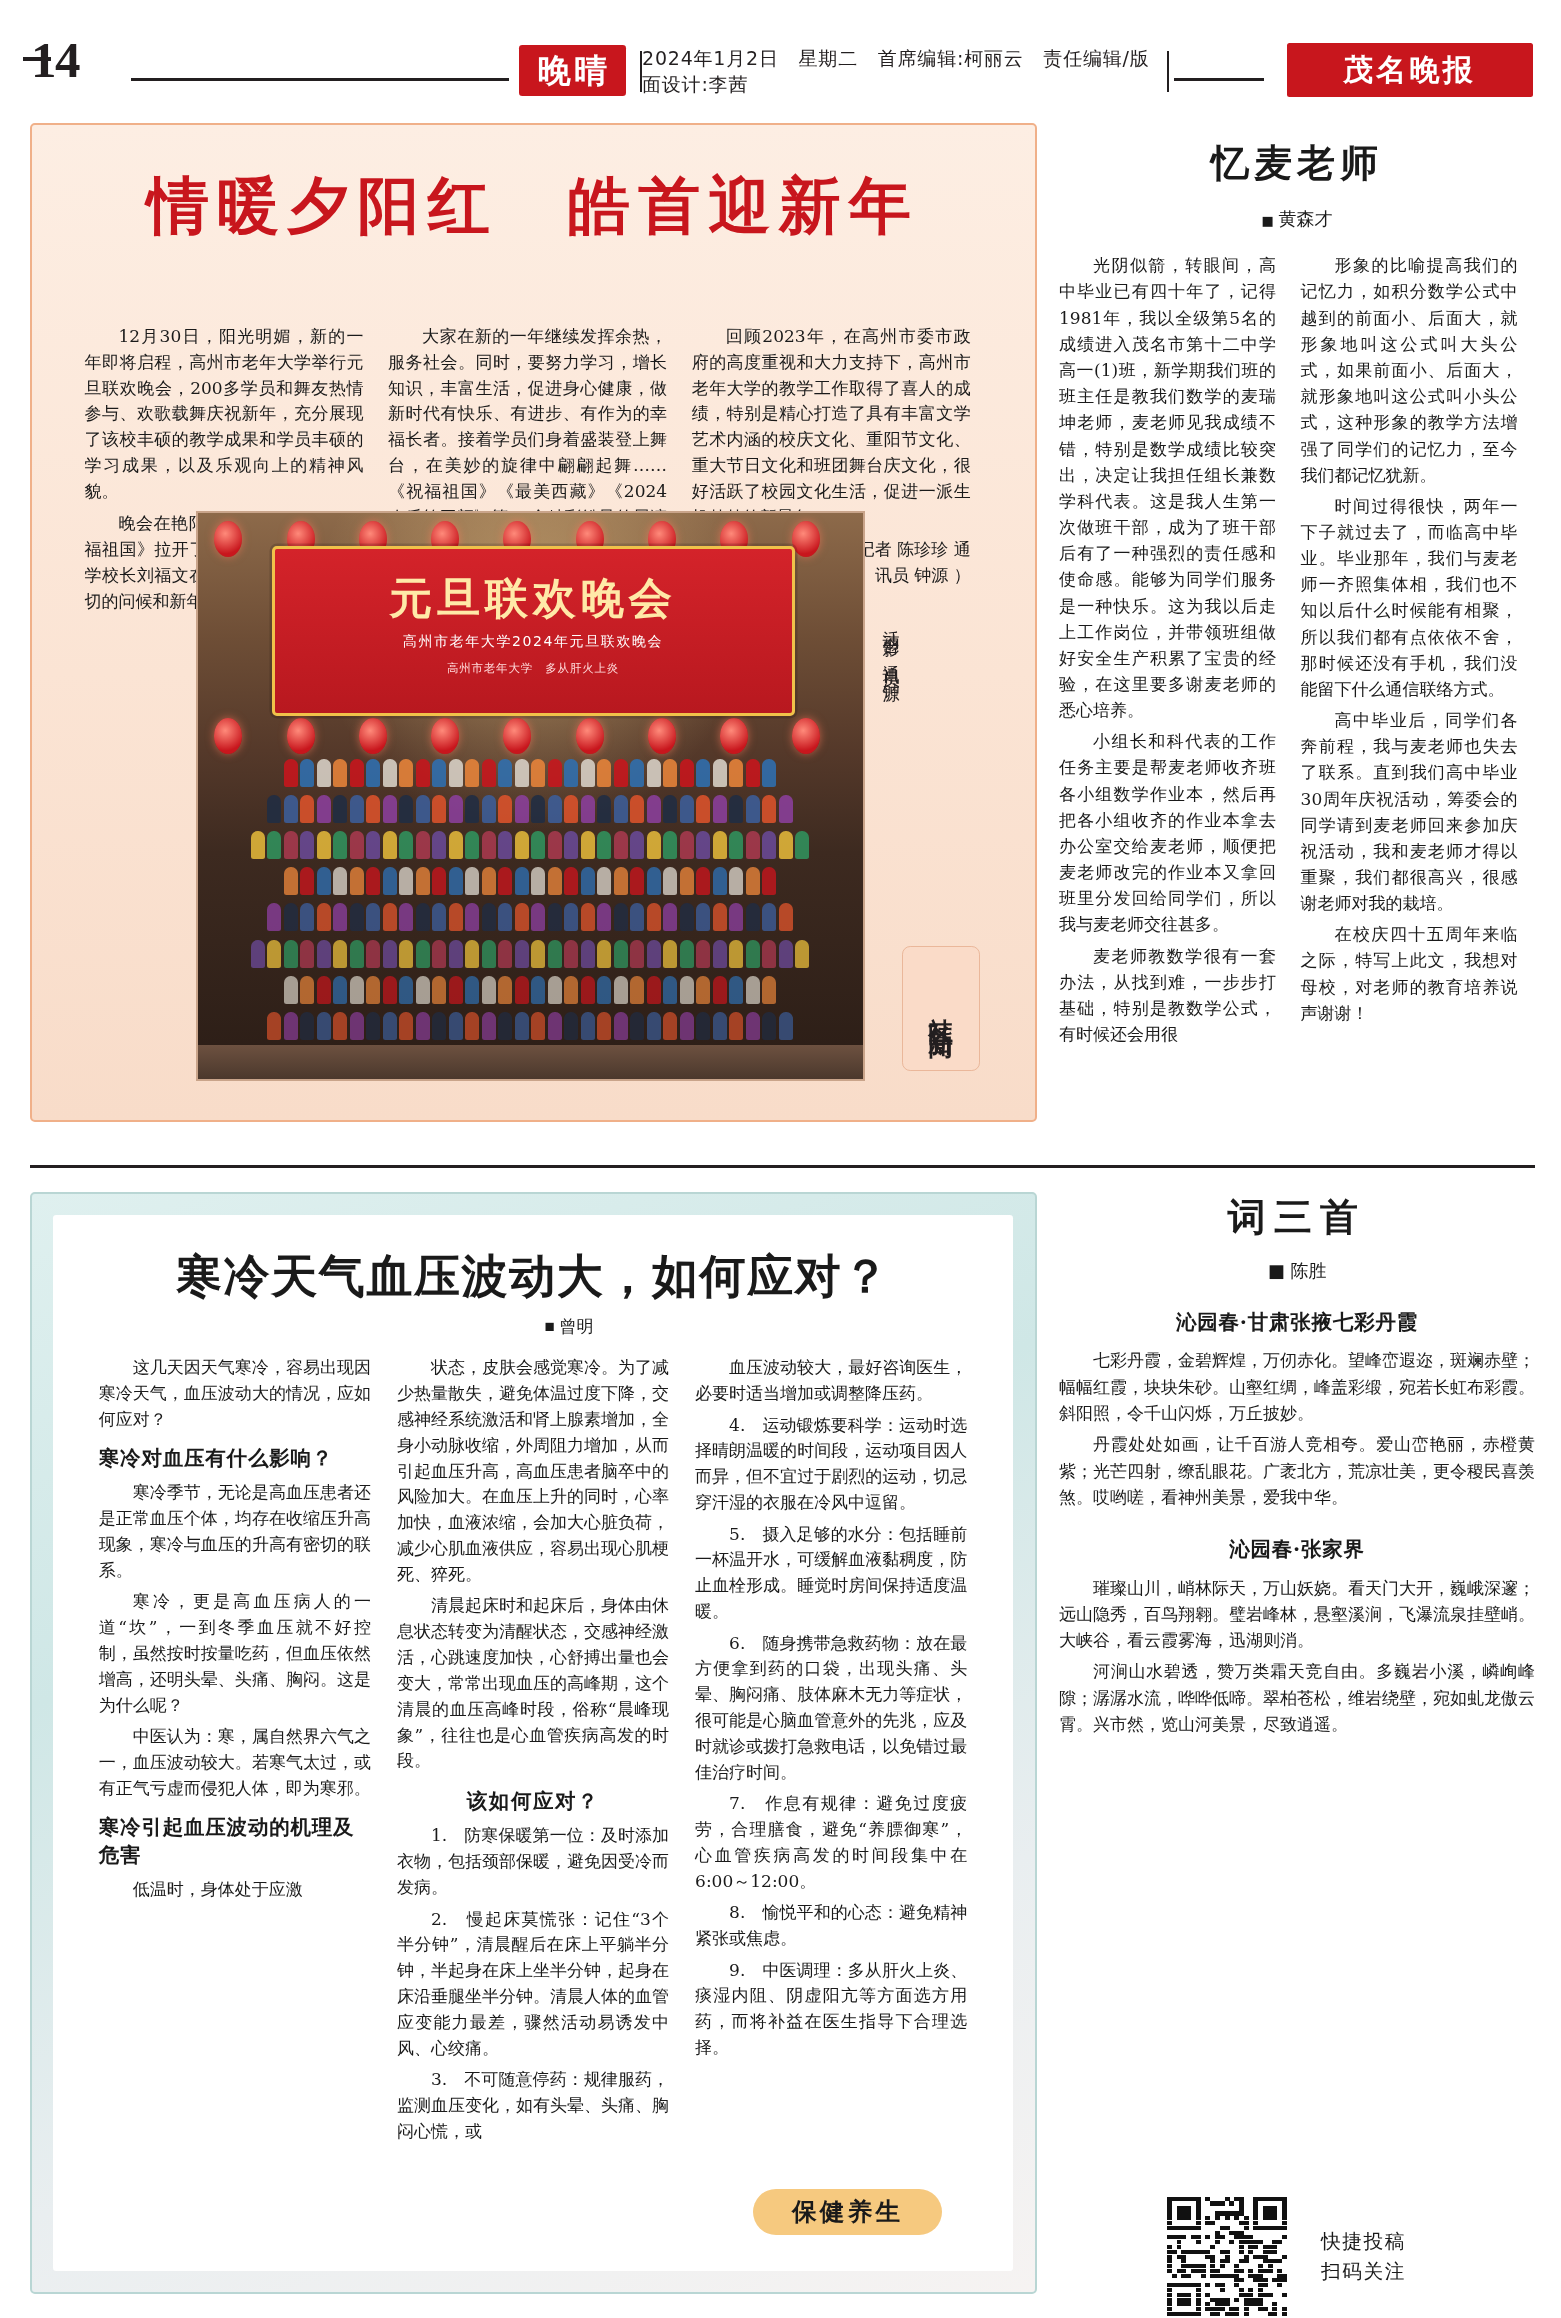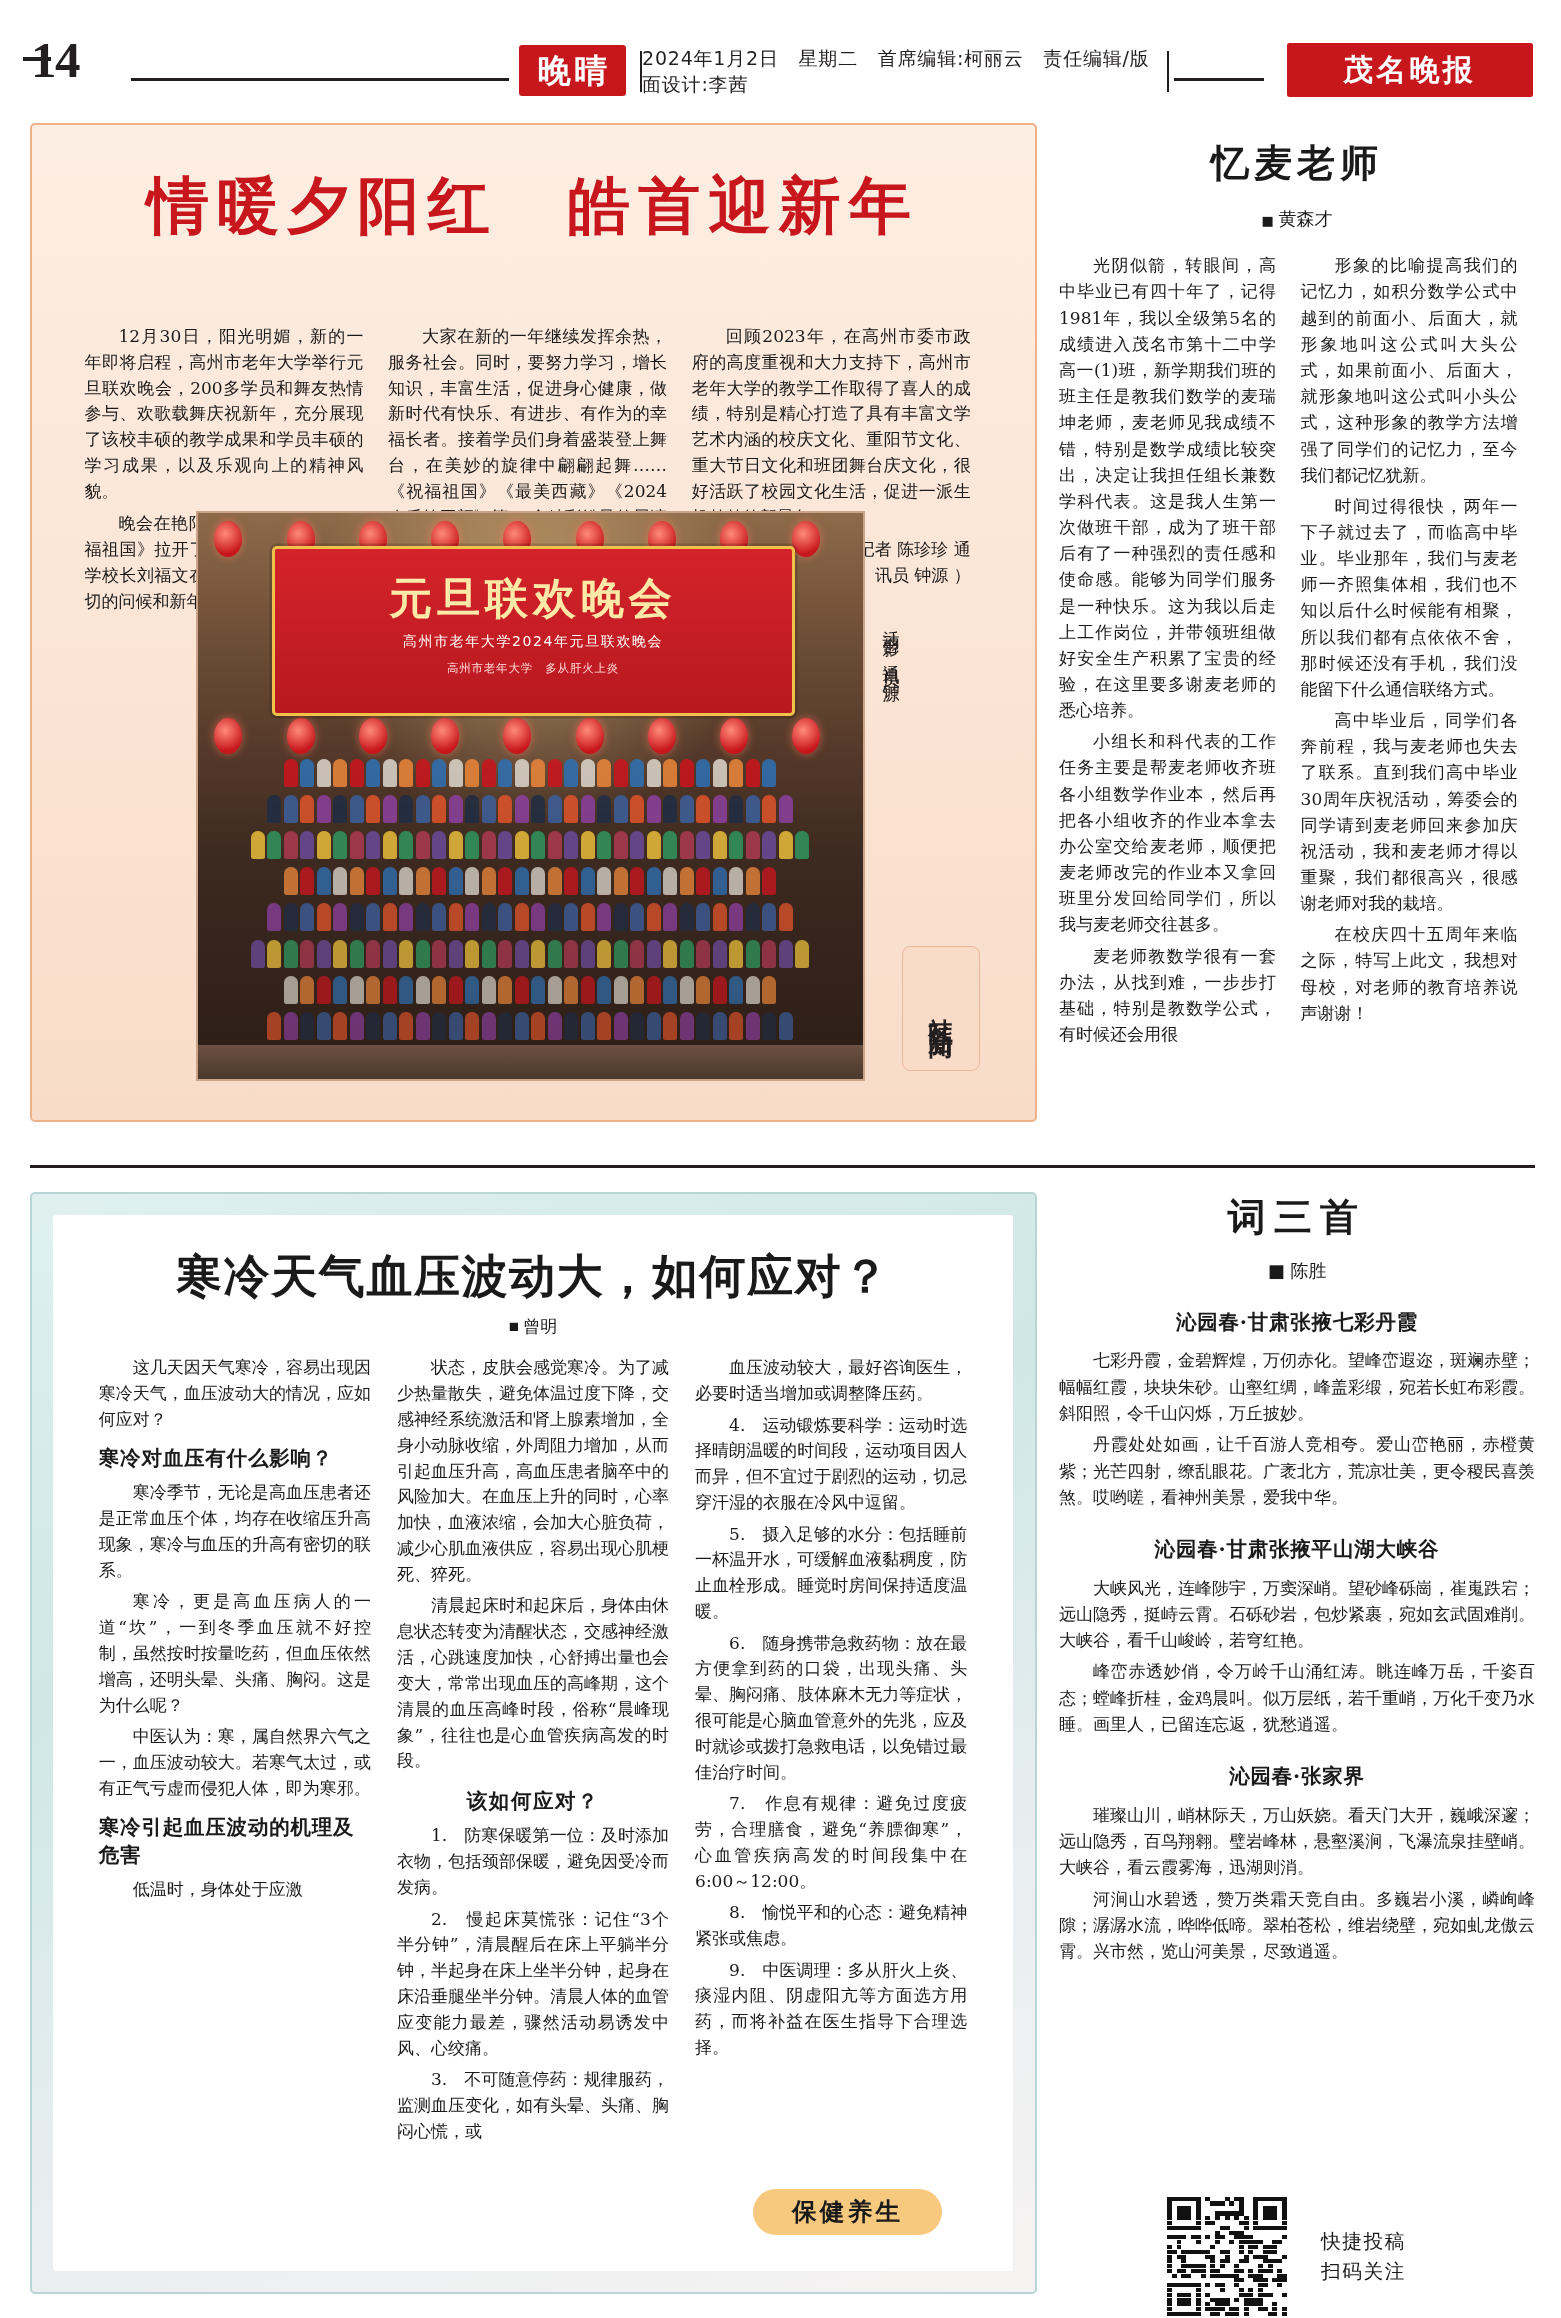--- a/index.html
+++ b/index.html
@@ -203,21 +203,21 @@
     position:absolute; left:21.3px; top:21.3px; right:21.3px; bottom:21.3px;
     background:#ffffff; border-radius:3.3px;
   }
   .h-title {
     position:absolute; left:0; top:31px; width:100%; text-align:center;
     font-family:"DejaVu Serif", serif;
     font-size:46px; font-weight:bold; color:#1a1a1a; letter-spacing:1.6px;
   }
   .h-author {
     position:absolute; left:0; top:100px; width:100%; text-align:center;
-    font-size:17px; color:#1a1a1a; font-family:Liberation Serif, serif;
+    font-size:17px; color:#1a1a1a; font-family:Liberation Sans, sans-serif;padding-left:36px;
   }
   .h-cols {
     position:absolute; left:46px; top:140px; right:46px; bottom:19.7px;
     display:flex; gap:26px;
   }
   .h-col { width:277px; position:relative; }
   .h-col p {
     margin:0 0 5.7px 0;
     font-size:17px; line-height:1.52; text-align:justify;
     text-indent:2em; color:#1a1a1a;
@@ -694,25 +694,20 @@
     <div class="p-author">
       <span>■</span> <span>陈胜</span>
     </div>
 
     <div class="poem">
       <div class="poem-h">沁园春·甘肃张掖七彩丹霞</div>
       <p>七彩丹霞，金碧辉煌，万仞赤化。望峰峦遐迩，斑斓赤壁；幅幅红霞，块块朱砂。山壑红绸，峰盖彩缎，宛若长虹布彩霞。斜阳照，令千山闪烁，万丘披妙。</p>
       <p>丹霞处处如画，让千百游人竞相夸。爱山峦艳丽，赤橙黄紫；光芒四射，缭乱眼花。广袤北方，荒凉壮美，更令稷民喜羡煞。哎哟嗟，看神州美景，爱我中华。</p>
     </div>
 
-    <div class="poem">
-      <div class="poem-h">沁园春·甘肃张掖平山湖大峡谷</div>
-      <p>大峡风光，连峰陟宇，万窦深峭。望砂峰砾崗，崔嵬跌宕；远山隐秀，挺峙云霄。石砾砂岩，包炒紧裹，宛如玄武固难削。大峡谷，看千山峻岭，若穹红艳。</p>
-      <p>峰峦赤透妙俏，令万岭千山涌红涛。眺连峰万岳，千姿百态；螳峰折桂，金鸡晨叫。似万层纸，若千重峭，万化千变乃水睡。画里人，已留连忘返，犹愁逍遥。</p>
-    </div>
 
     <div class="poem">
       <div class="poem-h">沁园春·张家界</div>
       <p>璀璨山川，峭林际天，万山妖娆。看天门大开，巍峨深邃；远山隐秀，百鸟翔翱。璧岩峰林，悬壑溪涧，飞瀑流泉挂壁峭。大峡谷，看云霞雾海，迅湖则消。</p>
       <p>河涧山水碧透，赞万类霜天竞自由。多巍岩小溪，嶙峋峰隙；潺潺水流，哗哗低啼。翠柏苍松，维岩绕壁，宛如虬龙傲云霄。兴市然，览山河美景，尽致逍遥。</p>
     </div>
 
     <div class="qr-block">
       <div class="qr" id="qr">
           <div class="cell" style="left: 0px; top: 0px; width: 4.8px; height: 4.8px;"></div>

